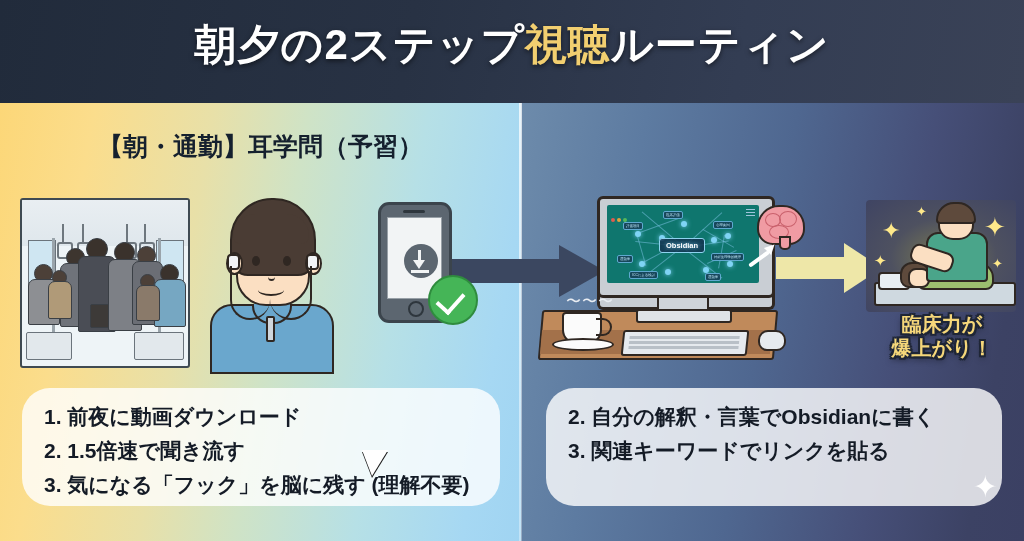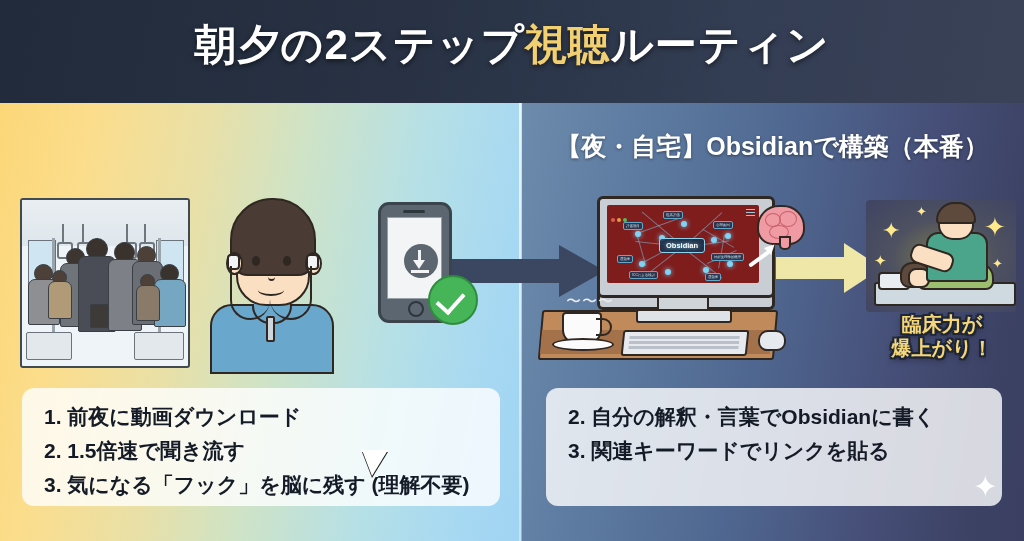--- a/index.html
+++ b/index.html
@@ -86,21 +86,21 @@
   .arrow-mid .sh{position:absolute;left:0;top:14px;width:126px;height:24px;background:#3b4760;}
   .arrow-mid .hd{position:absolute;left:122px;top:0;width:0;height:0;
     border-top:26px solid transparent;border-bottom:26px solid transparent;border-left:46px solid #3b4760;}
 
   
   .desk{position:absolute;left:540px;top:310px;width:232px;height:46px;background:#c08a5b;
     border:2.5px solid #2f2722;border-radius:3px;transform:skewX(-5deg);}
   .deskshade{position:absolute;left:541px;top:330px;width:230px;height:24px;background:#a3714a;transform:skewX(-5deg);}
   .monitor{position:absolute;left:597px;top:196px;width:172px;height:96px;background:#c9ced4;
     border:3px solid #2f2722;border-radius:6px;}
-  .mscreen{position:absolute;left:7px;top:6px;width:152px;height:78px;background:#7f1d1d;border-radius:2px;overflow:hidden;}
+  .mscreen{position:absolute;left:7px;top:6px;width:152px;height:78px;background:#0f766e;border-radius:2px;overflow:hidden;}
   .mstand{position:absolute;left:657px;top:288px;width:48px;height:24px;background:#cfd4d9;border:2.5px solid #2f2722;}
   .mbase{position:absolute;left:636px;top:309px;width:92px;height:10px;background:#dfe3e7;border:2.5px solid #2f2722;border-radius:3px;}
   .mchin{position:absolute;left:597px;top:285px;width:172px;height:22px;background:#c9ced4;border:3px solid #2f2722;border-top:none;border-radius:0 0 6px 6px;}
   .mlogo{position:absolute;left:674px;top:290px;width:13px;height:13px;background:#9aa3ab;border:2px solid #58606a;border-radius:50%;}
   .node{position:absolute;width:6px;height:6px;background:#7fd4f5;border-radius:50%;box-shadow:0 0 5px #7fd4f5;}
   .edge{position:absolute;height:1px;background:rgba(130,200,235,.5);transform-origin:0 0;}
   .nlabel{position:absolute;font-size:3.4px;color:#bfe6f6;background:rgba(26,58,86,.78);
     border:0.6px solid #5fa9cf;border-radius:2px;padding:1px 2px;white-space:nowrap;}
   .obsnode{position:absolute;left:52px;top:33px;font-size:7.5px;font-weight:bold;color:#fff;
     background:rgba(20,52,80,.85);border:0.8px solid #8fd3ef;border-radius:3px;padding:2px 6px;
@@ -154,21 +154,21 @@
   .spark.s4{left:126px;top:56px;font-size:13px;}
   .spark.s5{left:50px;top:4px;font-size:13px;}
 
   
   .badge{position:absolute;left:866px;top:312px;width:152px;text-align:center;
     font-size:20px;font-weight:bold;line-height:1.2;color:#f5d77a;
     text-shadow:-2px 0 #1f2636,2px 0 #1f2636,0 -2px #1f2636,0 2px #1f2636,
       -2px -2px #1f2636,2px -2px #1f2636,-2px 2px #1f2636,2px 2px #1f2636,0 3px 6px rgba(0,0,0,.6);}
 
   
-  .card{position:absolute;border-radius:12px;}
+  .card{position:absolute;border-radius:28px;}
   .card-l{left:22px;top:388px;width:478px;height:118px;background:rgba(255,255,255,.80);}
   .card-r{left:546px;top:388px;width:456px;height:118px;background:rgba(255,255,255,.80);}
   .blist{position:absolute;left:22px;top:12px;margin:0;padding:0;list-style:none;}
   .blist li{font-size:21px;font-weight:bold;color:#141b26;line-height:1.62;white-space:nowrap;}
   .sparkle{position:absolute;right:4px;bottom:2px;color:#fff;font-size:30px;}
 
   
   .bubble{position:absolute;left:345px;top:392px;width:126px;height:62px;background:#fff;
     border:2.5px solid #1b1b1b;border-radius:32px/30px;}
   .bubble .txt{position:absolute;left:0;top:9px;width:126px;text-align:center;
@@ -183,21 +183,21 @@
 <div id="stage">
 
   <div class="titlebar">
     <div class="title"><span>朝夕の2ステップ</span><span class="hl">視聴</span><span>ルーティン</span></div>
   </div>
 
   <div class="panel-left"></div>
   <div class="panel-right"></div>
   <div class="divider"></div>
 
-  <div class="hdr hdr-r">【夜・自宅】Obsidianで構築（本番）</div>
+  <div class="hdr hdr-l">【朝・通勤】耳学問（予習）</div>
 
   <div class="arrow-mid">
     <div class="sh"></div>
     <div class="hd"></div>
   </div>
 
   <div class="train">
     <div class="ceil"></div>
     <div class="win" style="left:6px;"></div>
     <div class="win" style="left:134px;"></div>

